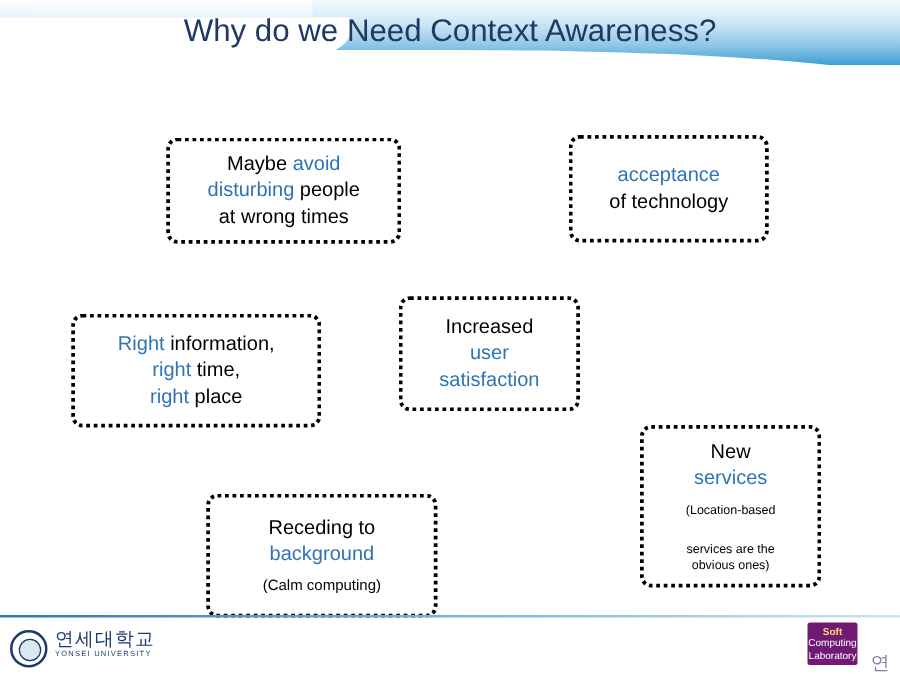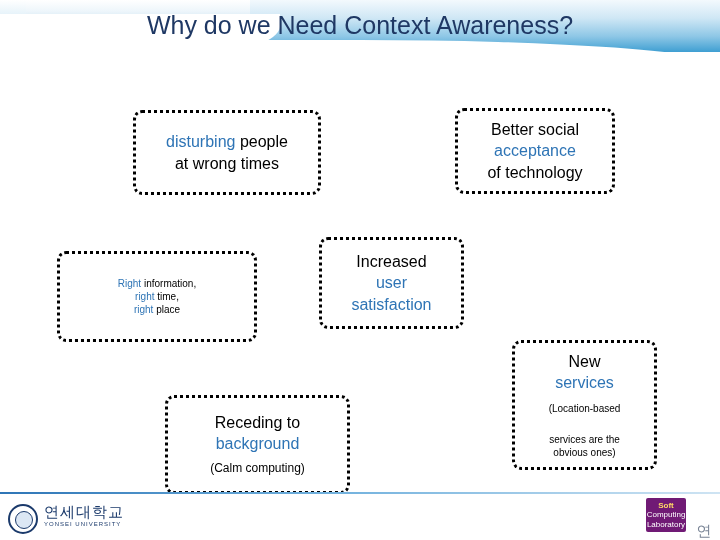--- a/index.html
+++ b/index.html
@@ -90,21 +90,21 @@
   .dbox .ln { display: block; white-space: nowrap; }
   .blue { color: #2e74b5; }
   .sub {
     font-size: 12px;
     color: #000000;
     margin-top: 7px;
   }
 
   #box-maybe-avoid { left: 133px; top: 110px; width: 188px; height: 85px; font-size: 16px; }
   #box-better-social { left: 455px; top: 108px; width: 160px; height: 86px; font-size: 16px; }
-  #box-right-info { left: 57px; top: 251px; width: 200px; height: 91px; font-size: 10px; }
+  #box-right-info { left: 57px; top: 251px; width: 200px; height: 91px; font-size: 16px; }
   #box-increased { left: 319px; top: 237px; width: 145px; height: 92px; font-size: 16px; }
   #box-new-services { left: 512px; top: 340px; width: 145px; height: 130px; font-size: 16px; }
   #box-receding { left: 165px; top: 395px; width: 185px; height: 99px; font-size: 16px; }
 
   #box-new-services .ns-main { font-size: 16px; line-height: 1.32; }
   #box-new-services .ns-sub { font-size: 10px; line-height: 1.32; margin-top: 9px; color: #000000; }
 
   
   .footer-line {
     position: absolute;
@@ -189,26 +189,26 @@
   <div class="band-fill"></div>
   <div class="band-right"></div>
   <div class="band-accent"></div>
   <div class="band-curve"></div>
   <div class="band-curve2"></div>
 </div>
 
 <div class="slide-title">Why do we Need Context Awareness?</div>
 
 <div class="dbox" id="box-maybe-avoid">
+  <span class="ln"><span>Maybe </span><span class="blue">avoid</span></span>
   <span class="ln"><span class="blue">disturbing</span><span> people</span></span>
   <span class="ln">at wrong times</span>
 </div>
 
 <div class="dbox" id="box-better-social">
-  <span class="ln">Better social</span>
   <span class="ln blue">acceptance</span>
   <span class="ln">of technology</span>
 </div>
 
 <div class="dbox" id="box-right-info">
   <span class="ln"><span class="blue">Right</span><span> information,</span></span>
   <span class="ln"><span class="blue">right</span><span> time,</span></span>
   <span class="ln"><span class="blue">right</span><span> place</span></span>
 </div>
 

